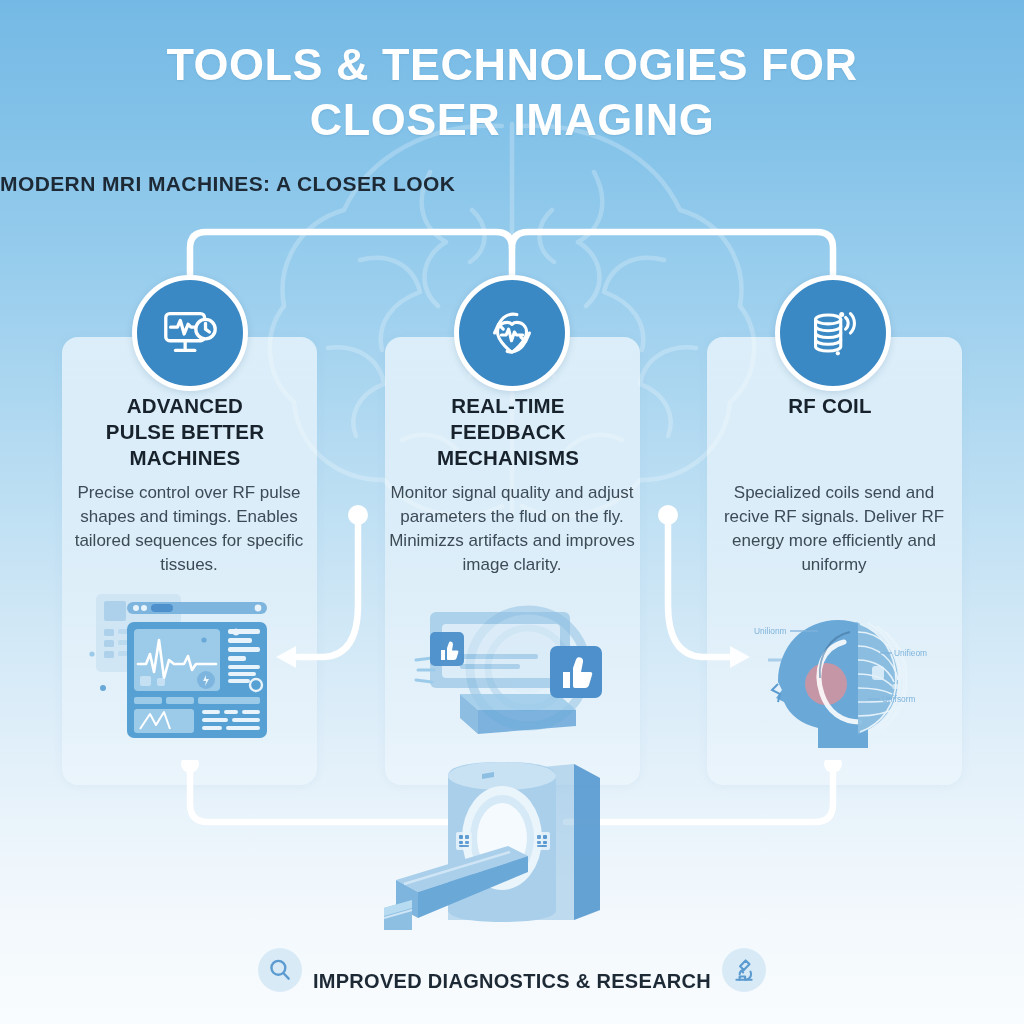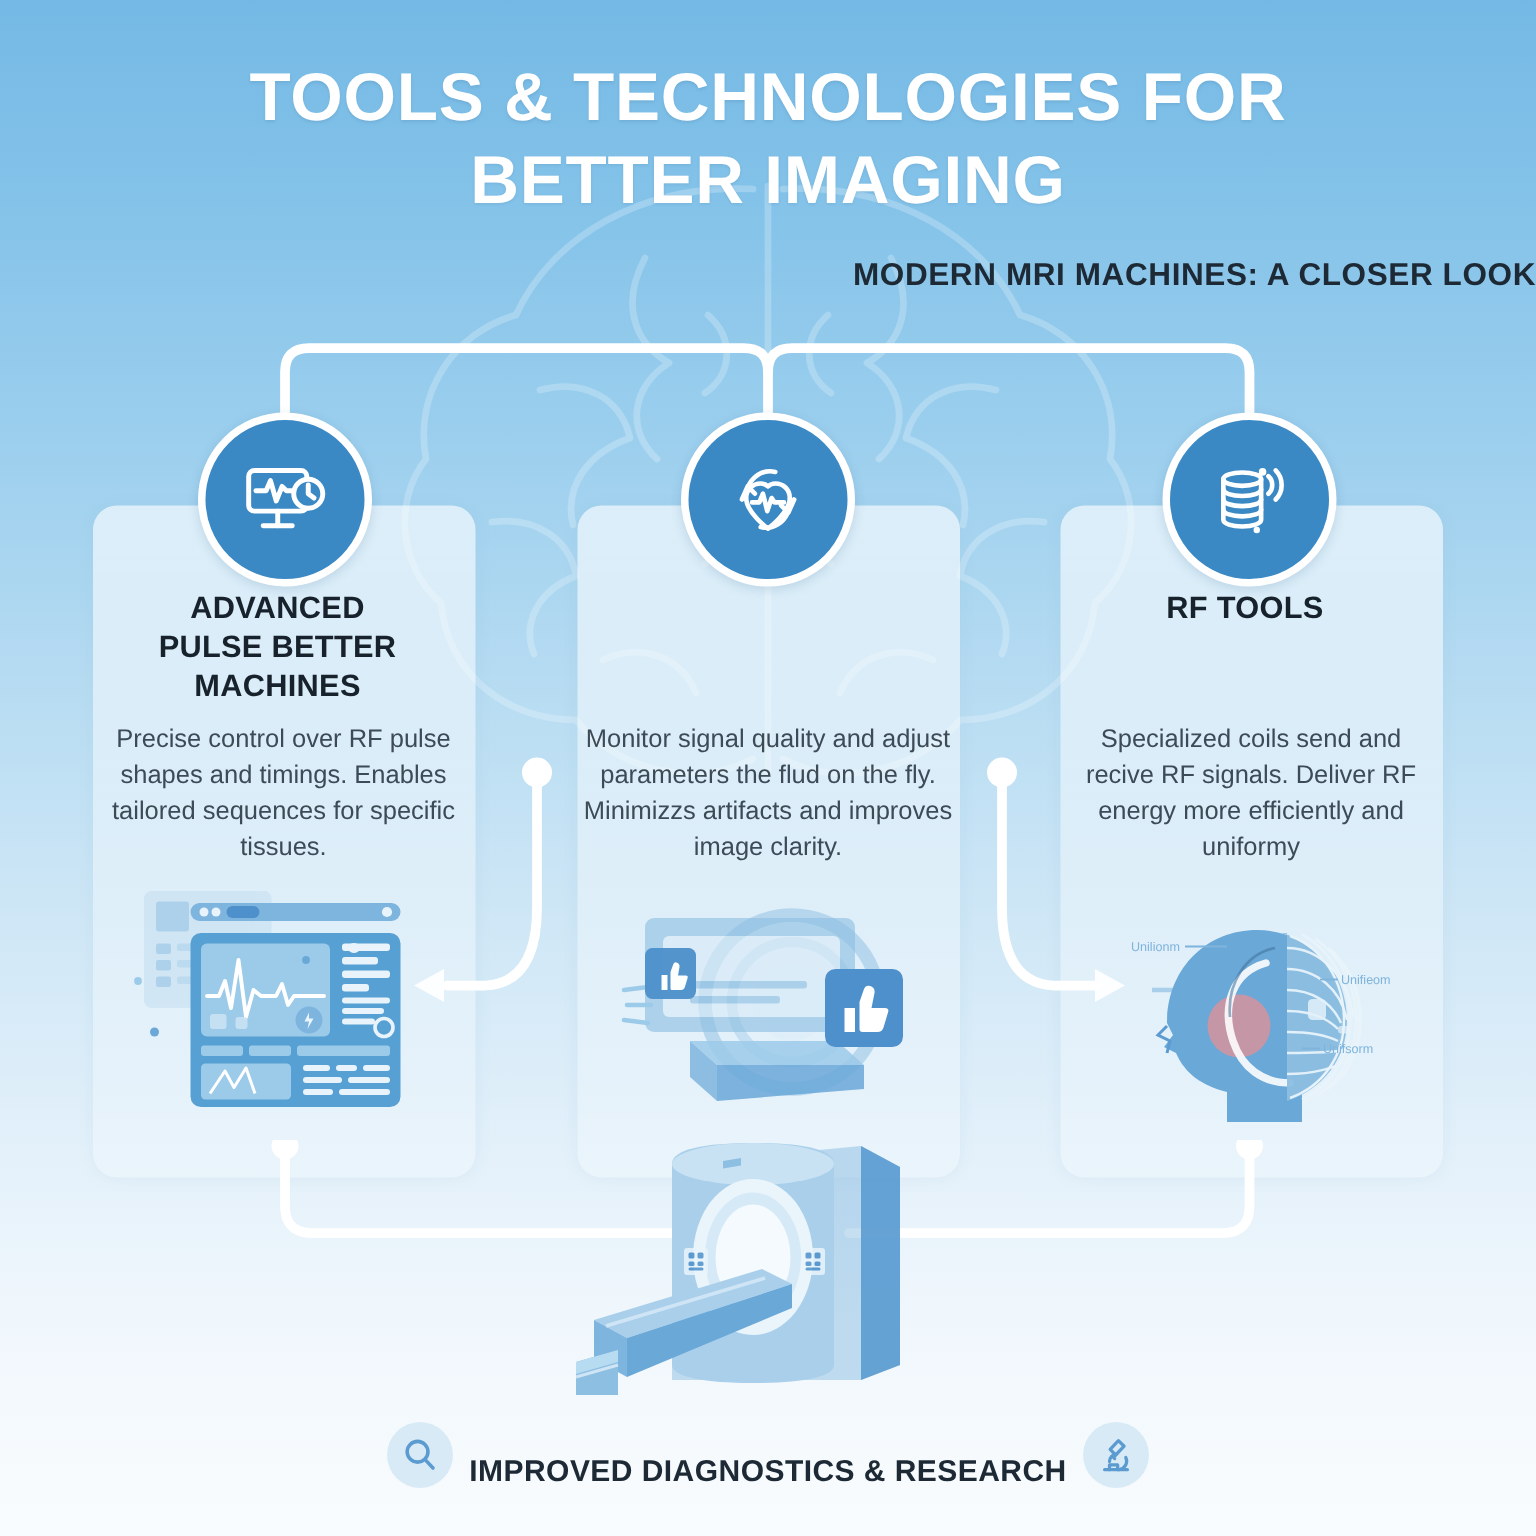--- a/index.html
+++ b/index.html
@@ -33,21 +33,21 @@
 
   
   .title {
     position:absolute; left:0; top:38px; width:1024px;
     text-align:center; color:#ffffff;
     font-size:45px; font-weight:bold; letter-spacing:.5px;
     line-height:1.22; text-shadow:0 1px 2px rgba(60,110,150,.18);
   }
   .subtitle {
     position:absolute; left:0; top:172px; width:1024px;
-    text-align:right; color:#1d2a36;
+    text-align:left; color:#1d2a36;
     font-size:21px; font-weight:bold; letter-spacing:.4px;
   }
 
   
   .rails { position:absolute; left:0; top:190px; width:1024px; height:160px; }
 
   
   .card {
     position:absolute; top:337px; width:255px; height:448px;
     border-radius:16px;
@@ -142,21 +142,21 @@
       <path d="M390 330 C364 318 338 328 328 352"></path>
       <path d="M240 100 C258 116 256 140 238 152"></path>
       <path d="M320 100 C302 116 304 140 322 152"></path>
       <path d="M236 216 C254 230 254 252 238 266"></path>
       <path d="M324 216 C306 230 306 252 322 266"></path>
     </g>
   </svg>
 
   <div class="title">
     <div>TOOLS &amp; TECHNOLOGIES FOR</div>
-    <div>BETTER IMAGING</div>
+    <div>CLOSER IMAGING</div>
   </div>
   <div class="subtitle">MODERN MRI MACHINES: A CLOSER LOOK</div>
 
   <svg class="rails" viewBox="0 0 1024 160">
     <g fill="none" stroke="#ffffff" stroke-width="6.5" stroke-linecap="round">
       <path d="M190 150 L190 58 Q190 42 206 42 L496 42 Q512 42 512 58 L512 150"></path>
       <path d="M512 58 Q512 42 528 42 L817 42 Q833 42 833 58 L833 150"></path>
     </g>
     <g fill="#ffffff">
       <circle cx="190" cy="150" r="9"></circle>
@@ -209,22 +209,27 @@
       <circle cx="41" cy="13" r="2.6" fill="#ffffff"></circle>
       <circle cx="37" cy="53" r="2.2" fill="#ffffff"></circle>
     </svg>
   </div>
 
   <div class="card-title" id="t1">
     <div>ADVANCED</div>
     <div>PULSE BETTER</div>
     <div>MACHINES</div>
   </div>
+  <div class="card-title" id="t2">
+    <div>REAL-TIME</div>
+    <div>FEEDBACK</div>
+    <div>MECHANISMS</div>
+  </div>
   <div class="card-title" id="t3">
-    <div>RF TOOLS</div>
+    <div>RF COIL</div>
   </div>
 
   <div class="card-body" id="b1">Precise control over RF pulse shapes and timings. Enables tailored sequences for specific tissues.</div>
   <div class="card-body" id="b3">Specialized coils send and recive RF signals. Deliver RF energy more efficiently and uniformy</div>
   <div class="card-body" id="b2">Monitor signal quality and adjust parameters the flud on the fly. Minimizzs artifacts and improves image clarity.</div>
 
   <svg class="illus" id="illus1" viewBox="0 0 218 165">
     <g opacity=".42">
       <rect x="12" y="2" width="85" height="78" rx="5" fill="#bcd9ef"></rect>
       <rect x="20" y="9" width="22" height="20" rx="2" fill="#6aa8d8"></rect>

